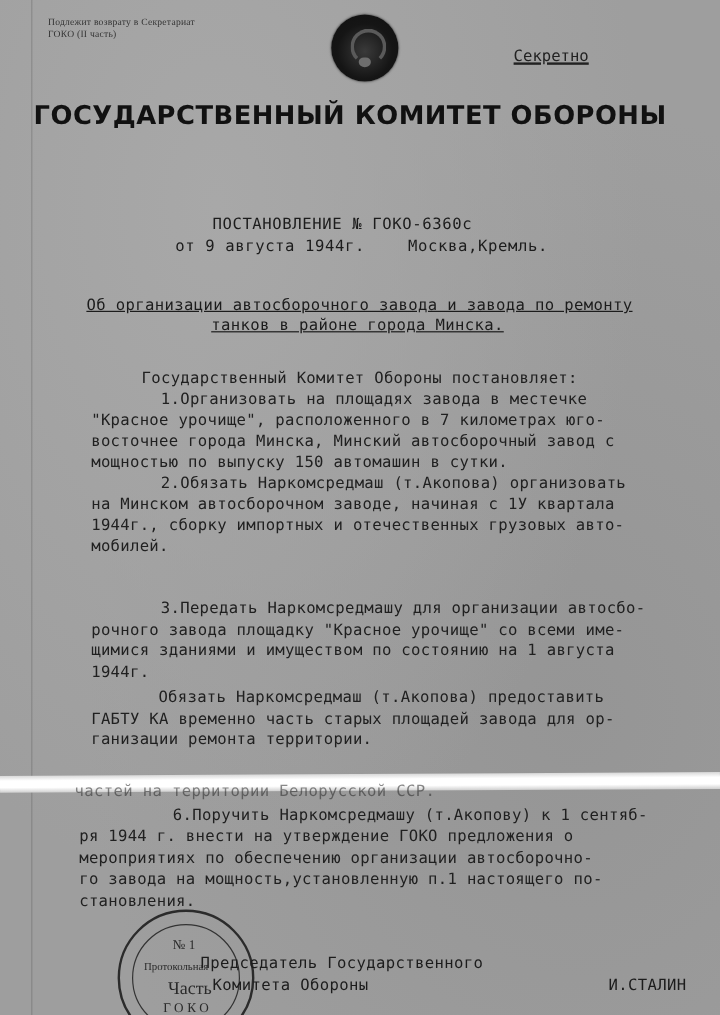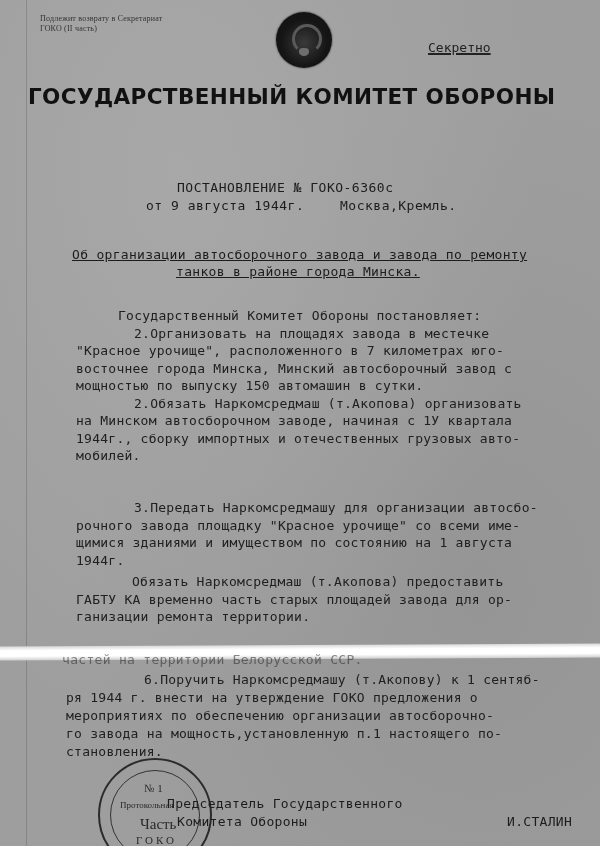--- a/index.html
+++ b/index.html
@@ -92,21 +92,21 @@
 
   <div class="abs res-num">ПОСТАНОВЛЕНИЕ № ГОКО-6360с</div>
   <div class="abs res-date">от 9 августа 1944г.</div>
   <div class="abs res-place">Москва,Кремль.</div>
 
   <div class="abs subject1">Об организации автосборочного завода и завода по ремонту</div>
   <div class="abs subject2">танков в районе города Минска.</div>
 
   <div class="abs line" style="left:118px;top:308px;">Государственный Комитет Обороны постановляет:</div>
 
-  <div class="abs line" style="left:134px;top:326px;">2.Организовать на площадях завода в местечке</div>
+  <div class="abs line" style="left:134px;top:326px;">1.Организовать на площадях завода в местечке</div>
   <div class="abs line" style="left:76px;top:343px;">"Красное урочище", расположенного в 7 километрах юго-</div>
   <div class="abs line" style="left:76px;top:361px;">восточнее города Минска, Минский автосборочный завод с</div>
   <div class="abs line" style="left:76px;top:378px;">мощностью по выпуску 150 автомашин в сутки.</div>
   <div class="abs line" style="left:134px;top:396px;">2.Обязать Наркомсредмаш (т.Акопова) организовать</div>
   <div class="abs line" style="left:76px;top:413px;">на Минском автосборочном заводе, начиная с 1У квартала</div>
   <div class="abs line" style="left:76px;top:431px;">1944г., сборку импортных и отечественных грузовых авто-</div>
   <div class="abs line" style="left:76px;top:448px;">мобилей.</div>
   <div class="abs line" style="left:134px;top:500px;">3.Передать Наркомсредмашу для организации автосбо-</div>
   <div class="abs line" style="left:76px;top:518px;">рочного завода площадку "Красное урочище" со всеми име-</div>
   <div class="abs line" style="left:76px;top:535px;">щимися зданиями и имуществом по состоянию на 1 августа</div>

